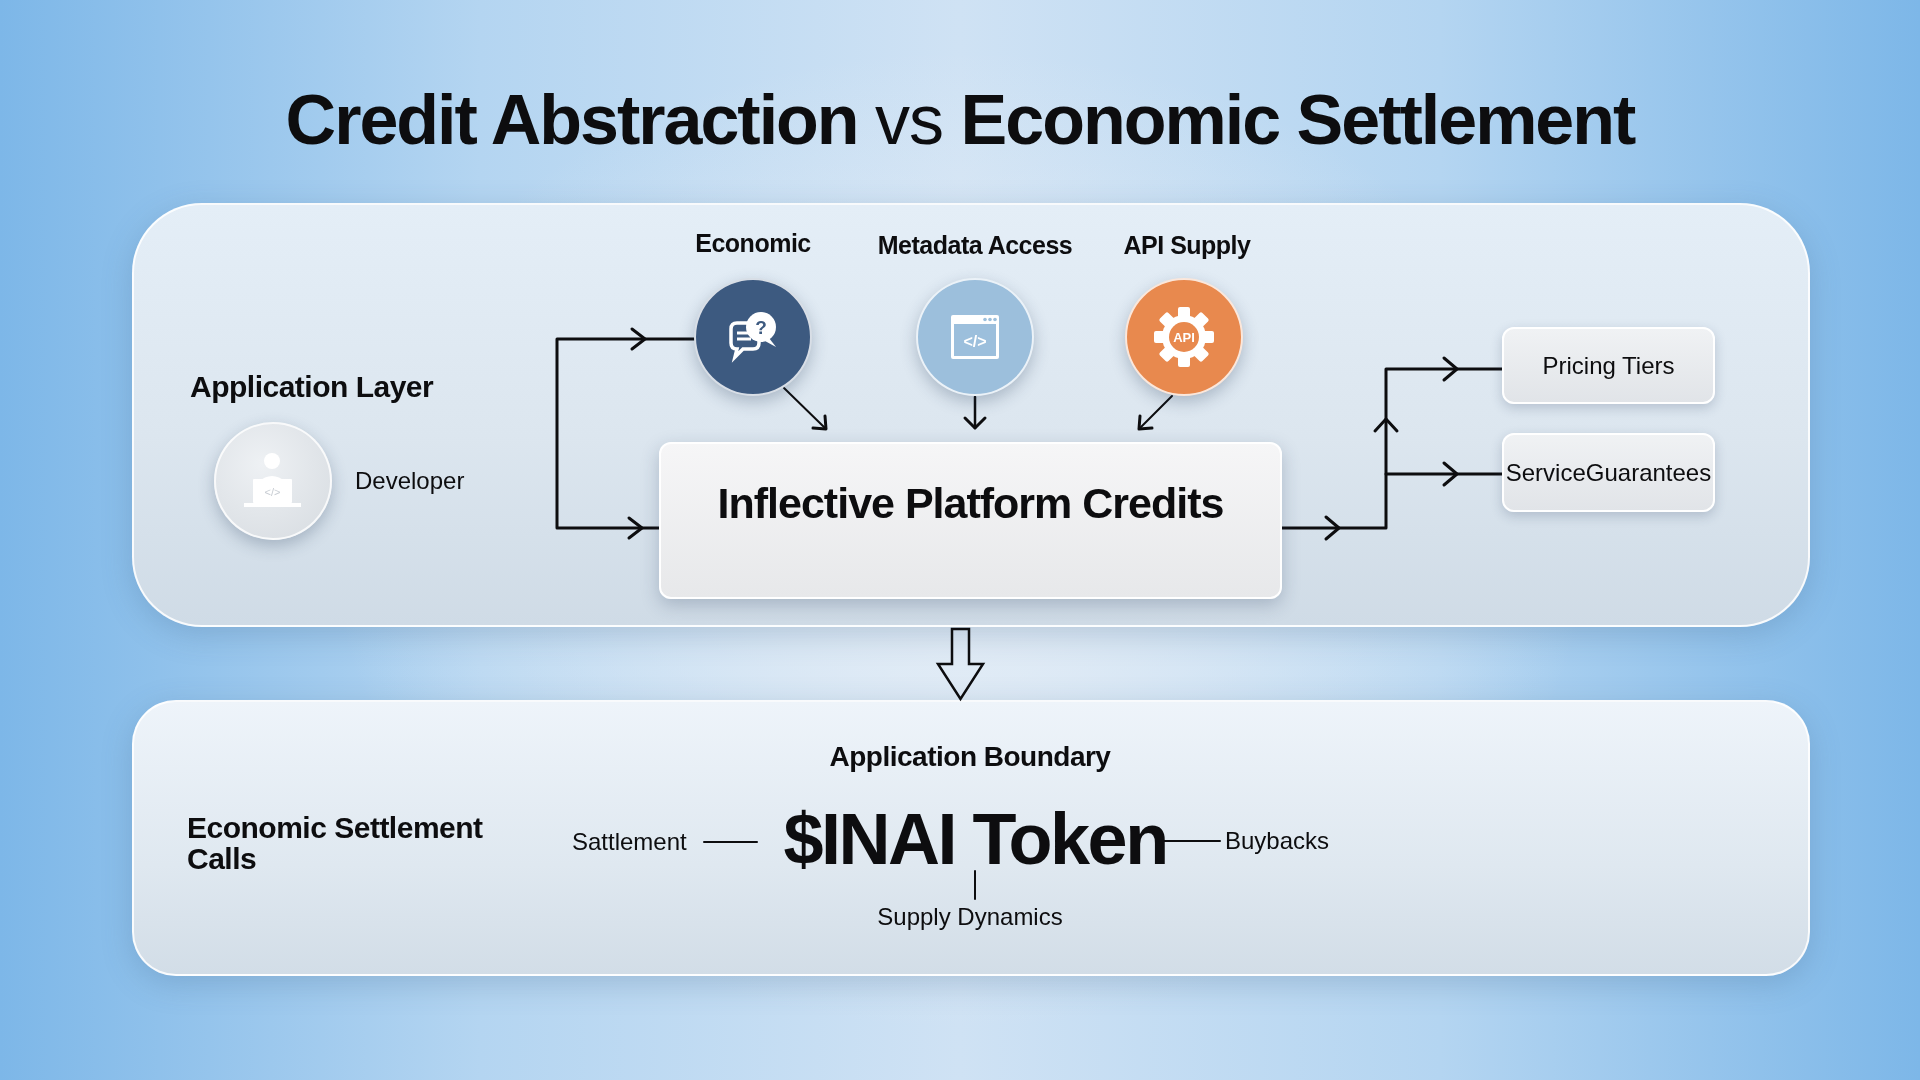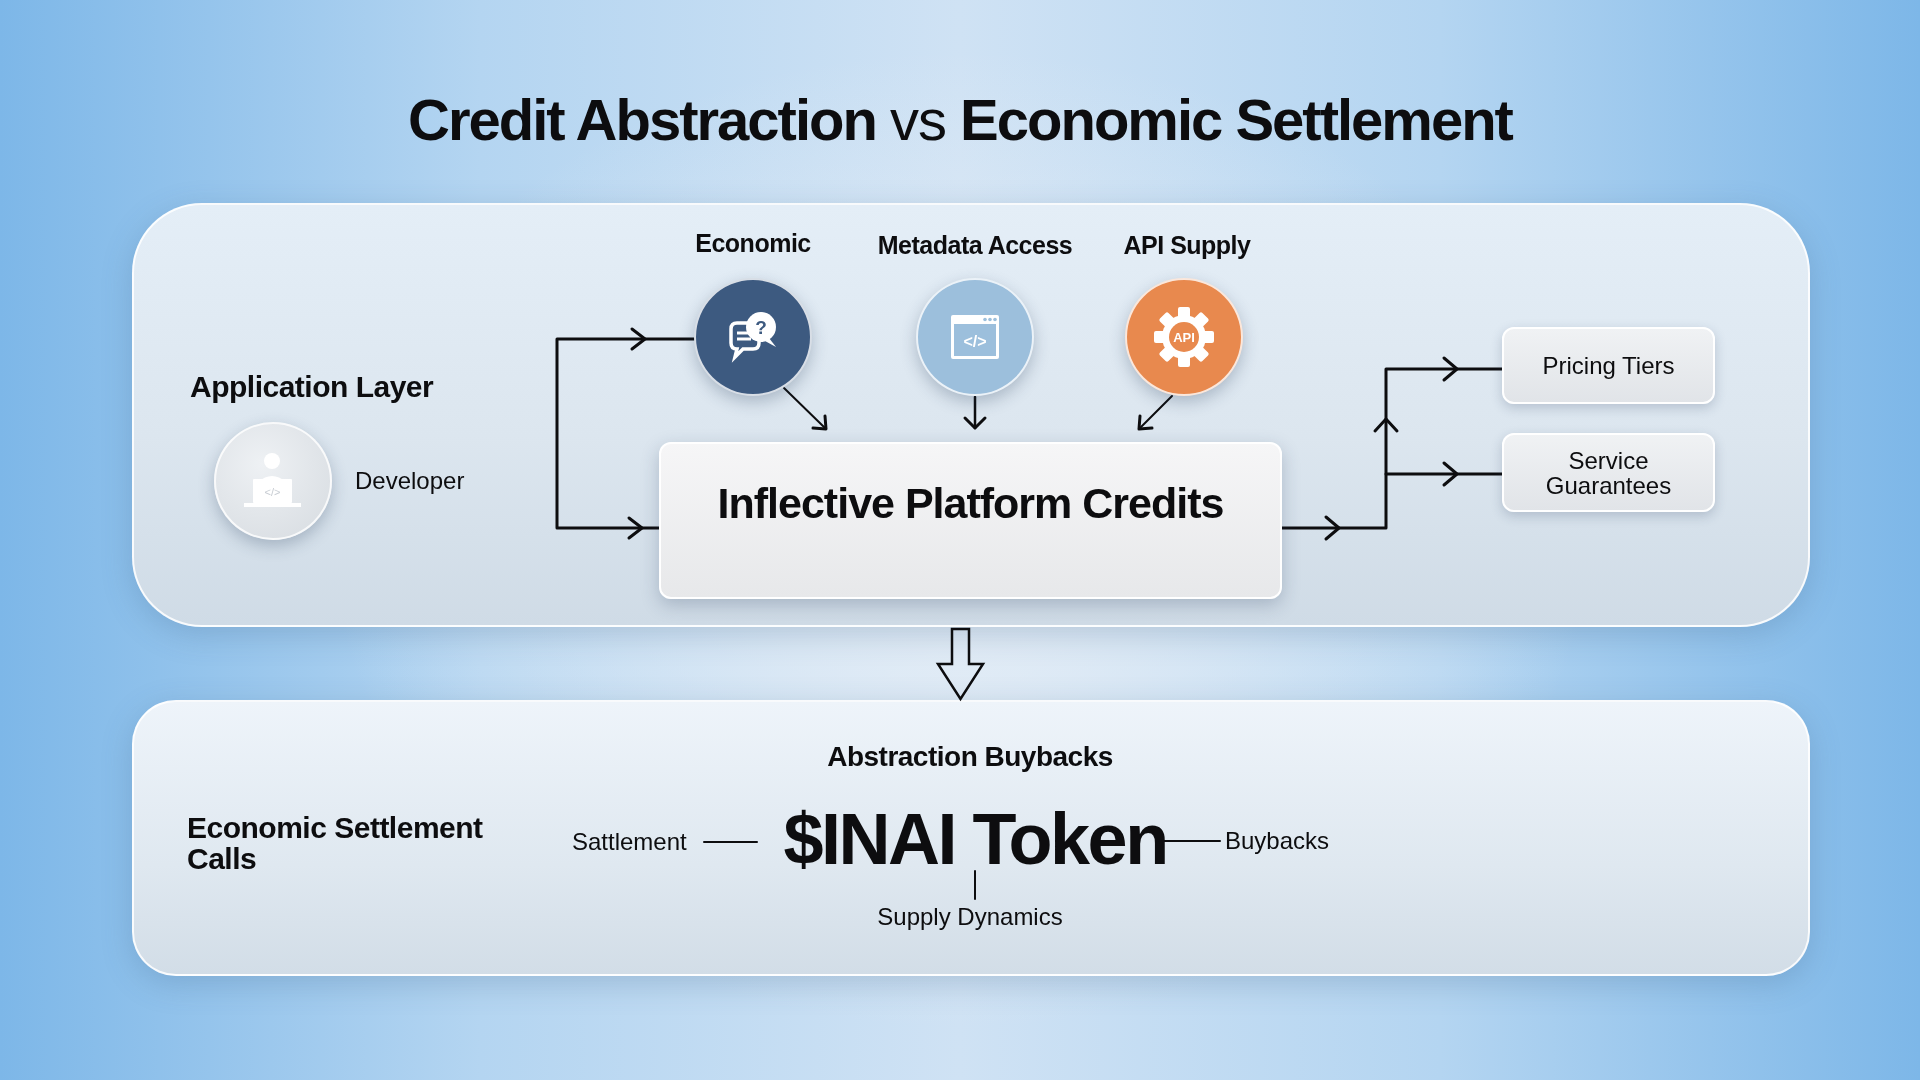--- a/index.html
+++ b/index.html
@@ -8,21 +8,21 @@
     position: relative;
     font-family: "Liberation Sans", sans-serif;
     color: #0d0d0f;
     background:
       radial-gradient(ellipse 900px 700px at 50% 50%, #e6eef6 0%, rgba(230,238,246,0) 70%),
       linear-gradient(90deg, #7db7e8 0%, #b4d5f1 25%, #cfe2f4 50%, #b4d5f1 75%, #7db7e8 100%);
   }
   .abs { position: absolute; }
   .title {
     left: 0; width: 1920px; top: 78px; text-align: center;
-    font-size: 58px; font-weight: 700; letter-spacing: -2px; line-height: 84px;
+    font-size: 70px; font-weight: 700; letter-spacing: -2px; line-height: 84px;
   }
   .title .vs { font-weight: 400; letter-spacing: -1px; }
   .panel {
     border-radius: 70px;
     border: 2px solid rgba(255,255,255,0.85);
     box-shadow: 0 8px 30px rgba(60,100,140,0.25);
   }
   .panel-top {
     left: 132px; top: 203px; width: 1678px; height: 424px;
     background: linear-gradient(180deg, #e4eef7 0%, #dce6ef 55%, #cfdbe6 100%);
@@ -156,26 +156,26 @@
   </svg>
 </div>
 
 <div class="abs main-box">
   <div class="t1">Inflective Platform Credits</div>
 </div>
 
 <div class="abs side-box" style="top:327px; height:77px;">
   <span>Pricing Tiers</span>
 </div>
-<div class="abs side-box" style="top:433px; height:79px; flex-direction:column;align-items:center;">
+<div class="abs side-box" style="top:433px; height:79px; flex-direction:row;align-items:center;">
   <span>Service</span>
   <span>Guarantees</span>
 </div>
 
-<div class="abs label-bold center-x" style="left:970px; top:741px; font-size:28px;">Abstraction Buybacks</div>
+<div class="abs label-bold center-x" style="left:970px; top:741px; font-size:28px;">Application Boundary</div>
 
 <div class="abs label-bold" style="left:187px; top:812px; font-size:30px; line-height:31px;">
   <div>Economic Settlement</div>
   <div>Calls</div>
 </div>
 
 <div class="abs label-reg" style="left:572px; top:828px;">Sattlement</div>
 <div class="abs center-x" style="left:975px; top:796px; font-size:72px; font-weight:700; letter-spacing:-2.5px; line-height:86px; white-space:nowrap;">$INAI Token</div>
 <div class="abs label-reg" style="left:1225px; top:827px;">Buybacks</div>
 <div class="abs label-reg center-x" style="left:970px; top:903px;">Supply Dynamics</div>

